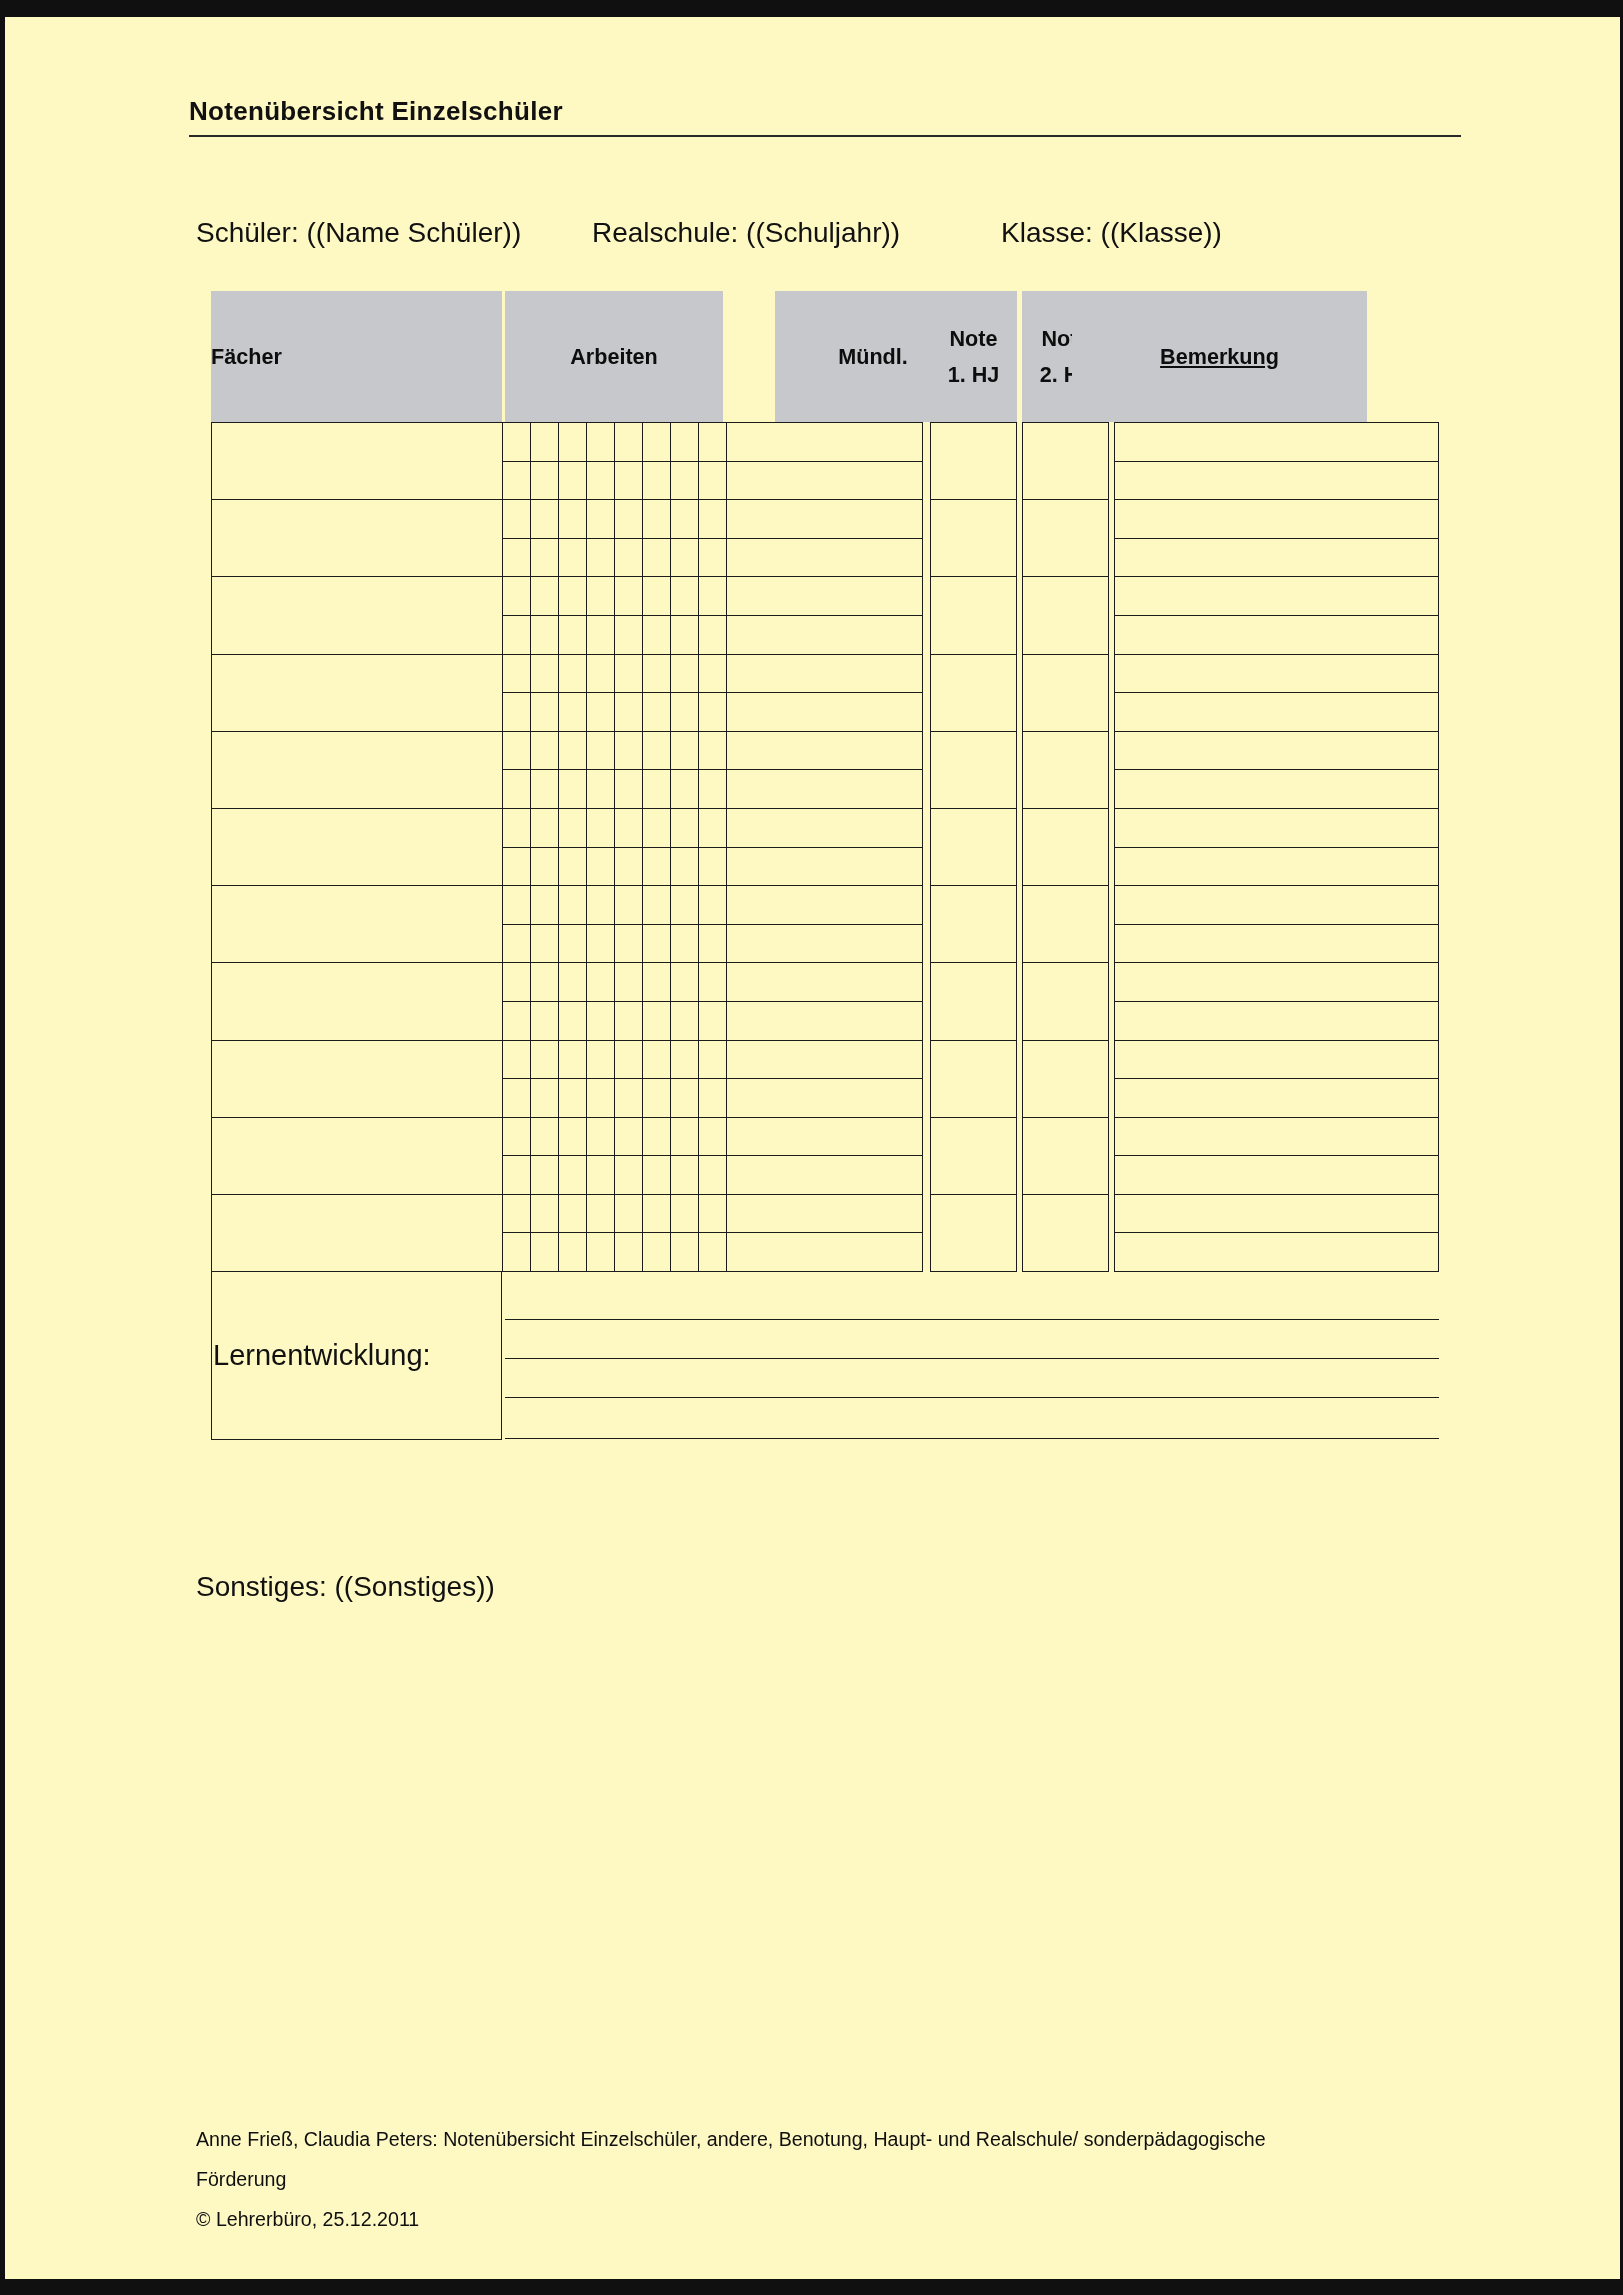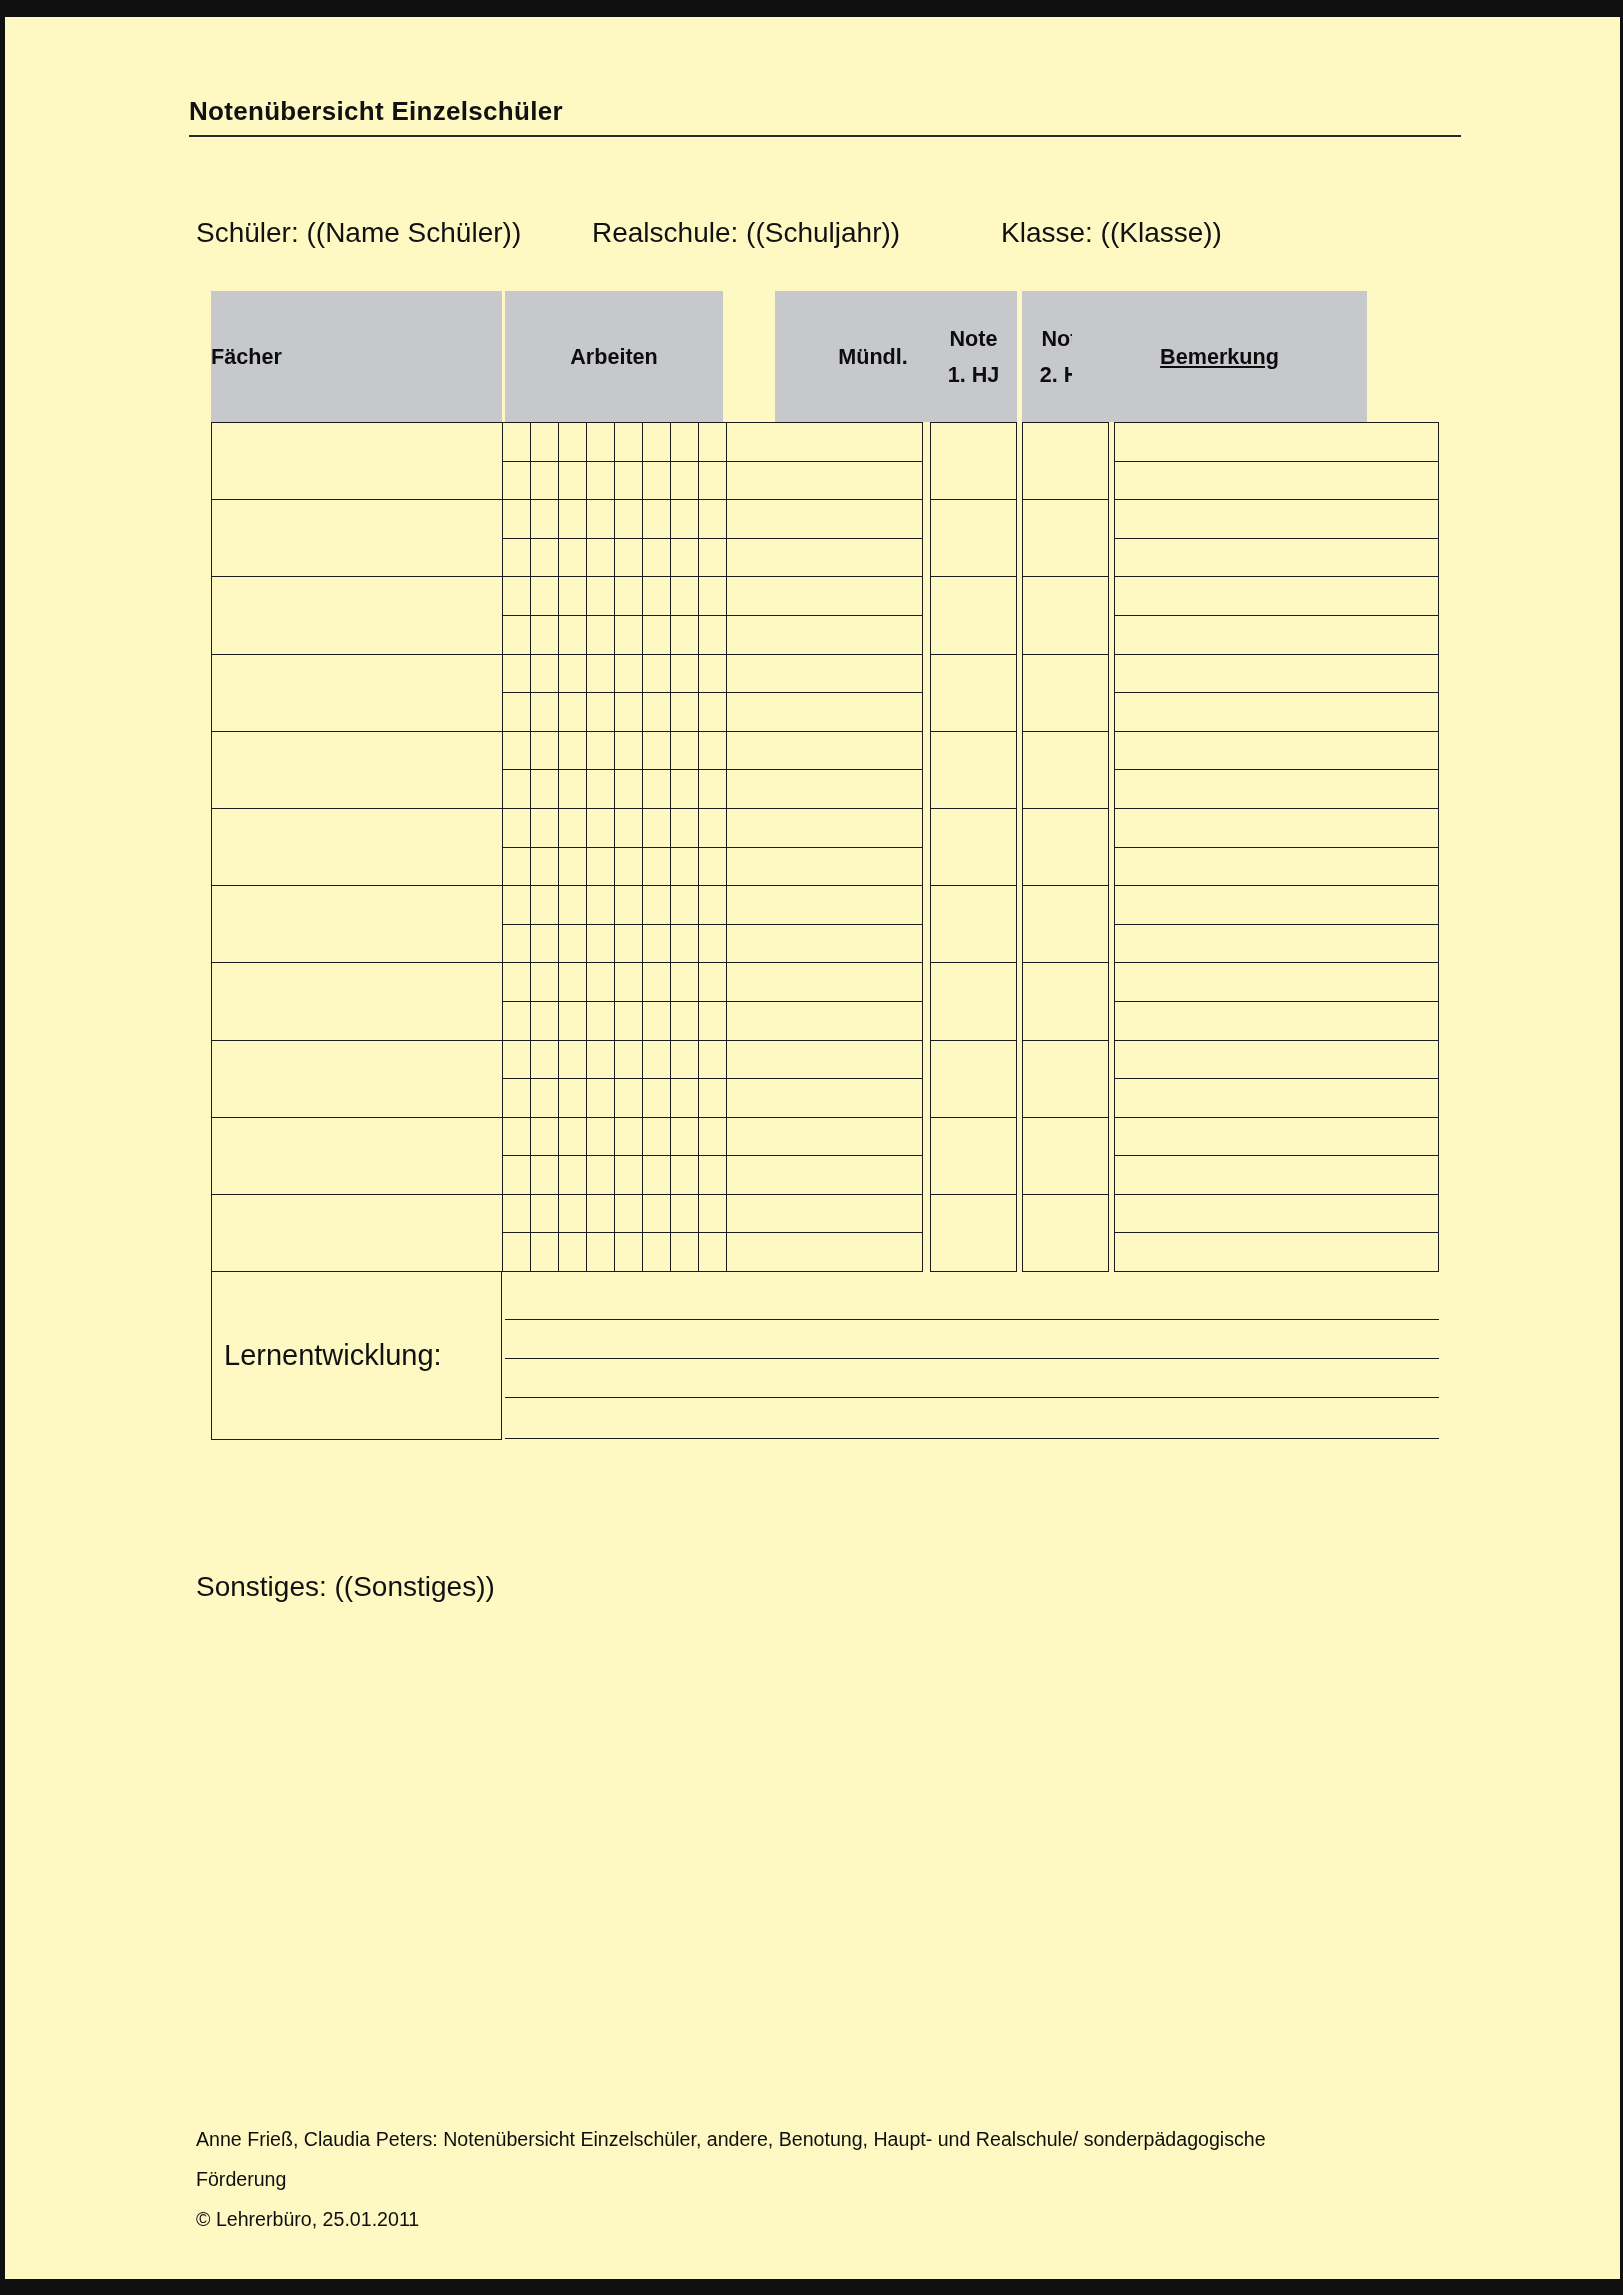--- a/index.html
+++ b/index.html
@@ -93,21 +93,21 @@
     display: flex; flex-direction: column;
   }
   .bem-cell { flex: 1; border-bottom: 1.3px solid var(--bc); }
   .bem-cell:last-child { border-bottom: none; }
 
   
   #lern-left {
     position: absolute; left: 0; top: 981px;
     width: 291px; height: 168px;
     border: 1.3px solid var(--bc); border-top: none;
-    display: flex; align-items: center; padding-left: 12px;
+    display: flex; align-items: center; padding-left: 1px;
     font-size: 29px;
   }
   #lern-lines { position: absolute; left: 294px; top: 981px; width: 934px; height: 169px; }
   .lern-line { border-bottom: 1.3px solid var(--bc); }
 
   .sonstiges { position: absolute; left: 196px; top: 1571px; font-size: 28px; }
 
   .footer {
     position: absolute; left: 196px; top: 2119px;
     font-size: 19.6px; line-height: 40px; color: #0f0f0f;
@@ -515,17 +515,17 @@
         <div class="lern-line" style="height: 41px;"></div>
       </div>
 
   </div>
 
   <div class="sonstiges">Sonstiges: ((Sonstiges))</div>
 
   <div class="footer">
     <div>Anne Frieß, Claudia Peters: Notenübersicht Einzelschüler, andere, Benotung, Haupt- und Realschule/ sonderpädagogische</div>
     <div>Förderung</div>
-    <div>© Lehrerbüro, 25.01.2011</div>
+    <div>© Lehrerbüro, 25.12.2011</div>
   </div>
 
 </div>
 
 
 </body></html>

